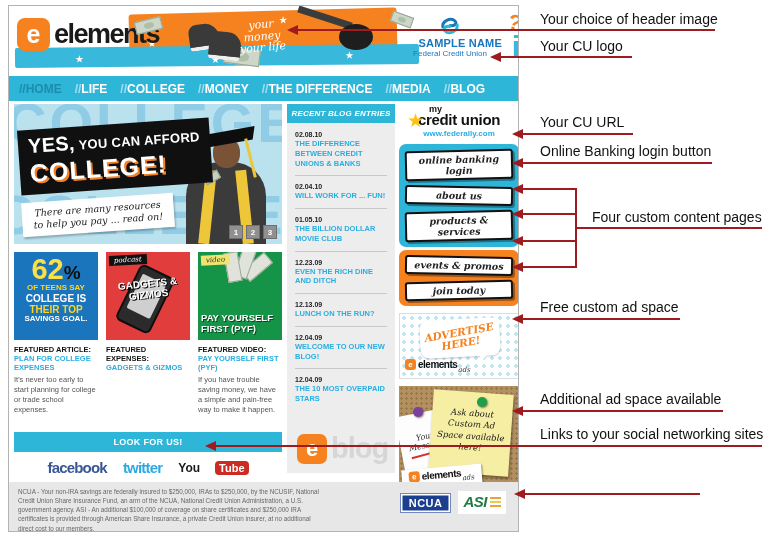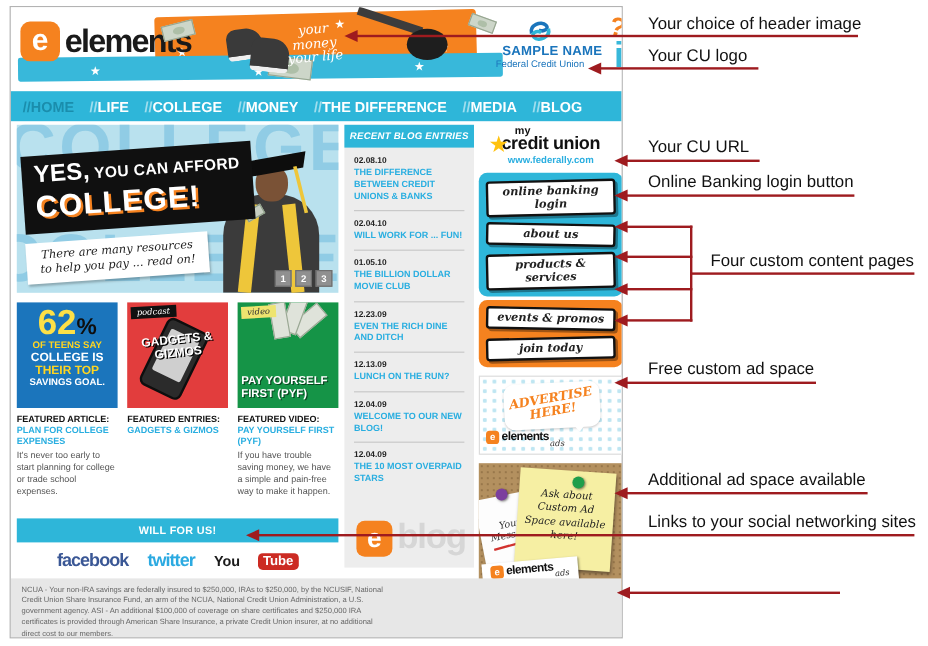--- a/index.html
+++ b/index.html
@@ -345,41 +345,41 @@
         </div>
         <div class="feature">
           <div class="f-img red">
             <div class="tag dark">podcast</div>
             <div class="phone">
                 <div class="screen"></div>
               </div>
             <div class="red-title">GADGETS &amp; GIZMOS</div>
           </div>
           <div class="f-text">
-            <div class="f-heading">FEATURED ENTRIES:</div>
+            <div class="f-heading">FEATURED EXPENSES:</div>
             <div class="f-title">GADGETS &amp; GIZMOS</div>
           </div>
         </div>
         <div class="feature">
           <div class="f-img green">
             <div class="tag light">video</div>
             <div class="bill b1"></div>
             <div class="bill b2"></div>
             <div class="bill b3"></div>
             <div class="green-title">PAY YOURSELF FIRST (PYF)</div>
           </div>
           <div class="f-text">
             <div class="f-heading">FEATURED VIDEO:</div>
             <div class="f-title">PAY YOURSELF FIRST (PYF)</div>
             <div class="f-body">If you have trouble saving money, we have a simple and pain-free way to make it happen.</div>
           </div>
         </div>
       </div>
 
-      <div class="lookbar">WILL FOR US!</div>
+      <div class="lookbar">LOOK FOR US!</div>
       <div class="social-row">
         <span class="fb">facebook</span>
         <span class="tw">twitter</span>
         <span class="yt">
           <span class="yt-you">You</span>
           <span class="yt-tube">Tube</span>
         </span>
       </div>
     </div>
 
@@ -472,20 +472,31 @@
             <div class="mini-text">elements</div>
             <div class="mini-sub">ads</div>
           </div>
         </div>
       </div>
     </div>
 
     <div class="footer">
       <div class="disclaimer">NCUA - Your non-IRA savings are federally insured to $250,000, IRAs to $250,000, by the NCUSIF, National Credit Union Share Insurance Fund, an arm of the NCUA, National Credit Union Administration, a U.S. government agency. ASI - An additional $100,000 of coverage on share certificates and $250,000 IRA certificates is provided through American Share Insurance, a private Credit Union insurer, at no additional direct cost to our members.</div>
 
+      <div class="logos">
+        <div class="ncua">NCUA</div>
+        <div class="asi">
+          <span class="asi-text">ASI</span>
+          <span class="asi-lines">
+              <span class="asi-line"></span>
+              <span class="asi-line"></span>
+              <span class="asi-line"></span>
+            </span>
+        </div>
+      </div>
     </div>
   </div>
 
   <div class="anno-label" style="left:540px;top:11px;">Your choice of header image</div>
   <div class="anno-arrow" style="left:287px;top:25px;"></div>
   <div class="anno-line" style="left:296px;top:29px;width:419px;"></div>
 
   <div class="anno-label" style="left:540px;top:38px;">Your CU logo</div>
   <div class="anno-arrow" style="left:490px;top:52px;"></div>
   <div class="anno-line" style="left:499px;top:56px;width:133px;"></div>

